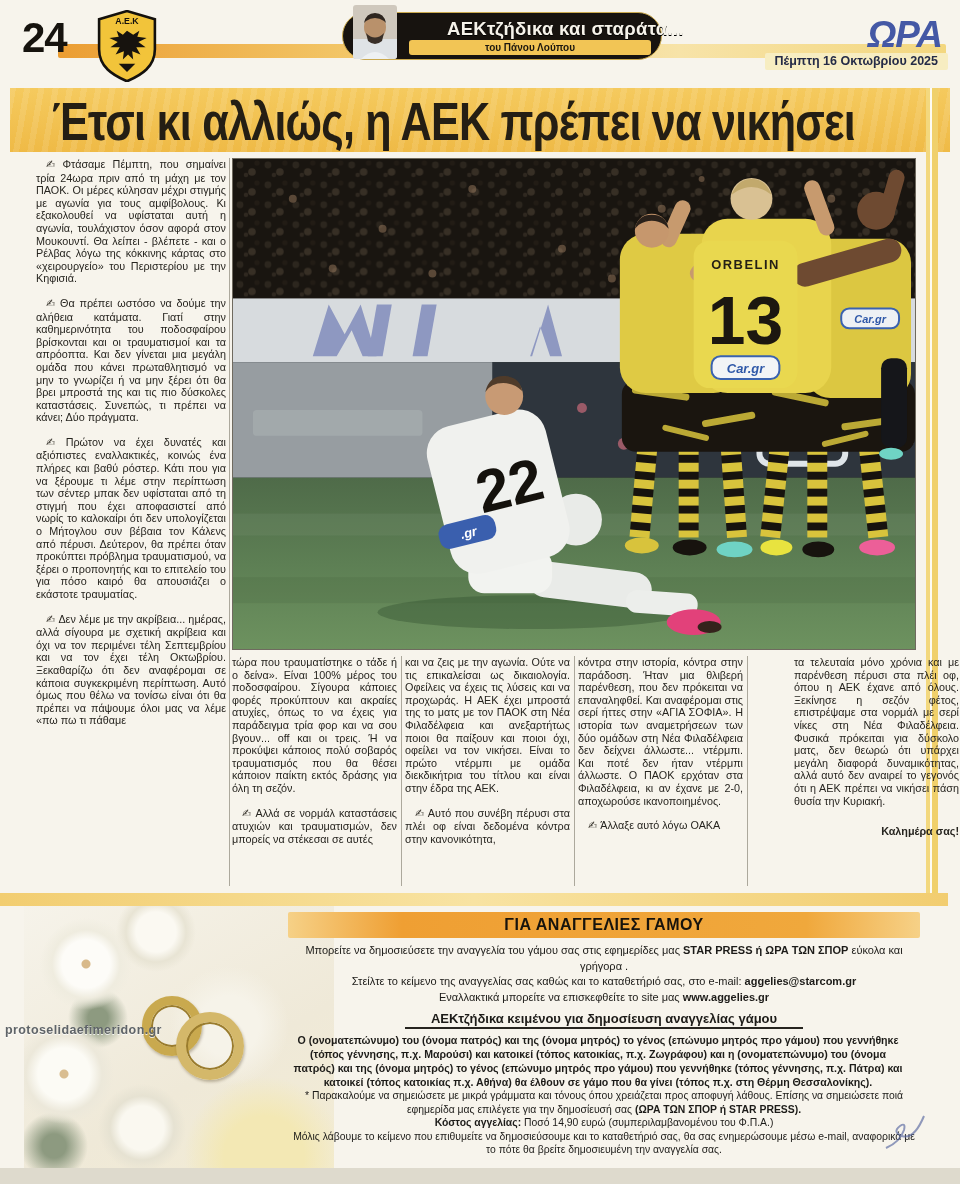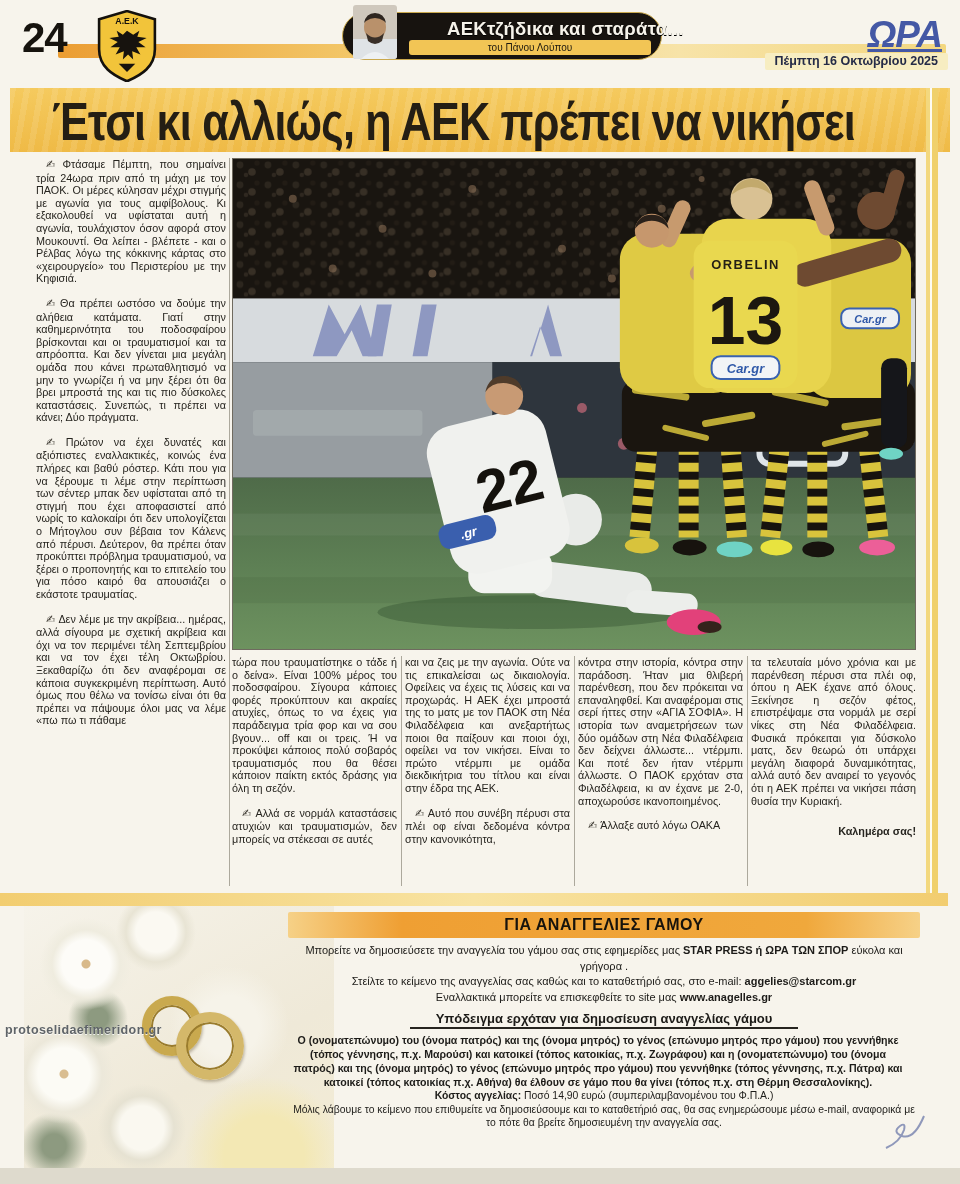--- a/index.html
+++ b/index.html
@@ -9,42 +9,42 @@
   .hdr-strip{position:absolute;left:58px;top:44px;right:14px;height:14px;
     background:linear-gradient(90deg,#eb9d33,#f3c96b 35%,#f7e3a8 70%,#f3d77f);border-radius:2px;}
   .pagenum{position:absolute;left:22px;top:14px;font-size:42px;font-weight:900;color:#16130e;letter-spacing:-1px;}
   .crest{position:absolute;left:96px;top:10px;width:62px;height:72px;}
   .colbanner{position:absolute;left:342px;top:12px;width:320px;height:48px;background:#17130f;
     border-radius:24px;border:1.5px solid #caa94e;box-sizing:border-box;}
   .authorphoto{position:absolute;left:10px;top:-8px;width:44px;height:54px;overflow:hidden;border-radius:3px;}
   .colbanner-title{position:absolute;left:64px;top:5px;right:10px;text-align:center;color:#f6f3ea;
     font-size:18.5px;font-weight:900;letter-spacing:.3px;white-space:nowrap;text-shadow:0 1px 0 #000;margin-left:40px;}
   .colbanner-byline{position:absolute;left:66px;right:10px;bottom:4px;height:15px;background:#f2c555;
-    border-radius:3px;text-align:center;font-size:10px;font-weight:400;color:#1c180f;line-height:15px;}
+    border-radius:3px;text-align:center;font-size:10px;font-weight:700;color:#1c180f;line-height:15px;}
   .brand{position:absolute;right:18px;top:14px;font-size:37px;font-weight:900;font-style:italic;
-    color:#4458a5;letter-spacing:-1px;text-decoration:underline;}
+    color:#4458a5;letter-spacing:-1px;}
   .datebar{position:absolute;right:12px;top:53px;background:#f7edc1;padding:1px 10px 2px;
     font-size:12.5px;font-weight:700;color:#242b47;border-radius:2px;}
   
   .headline-bar{position:absolute;left:10px;top:88px;right:10px;height:64px;
     background:repeating-linear-gradient(100deg,rgba(255,255,255,.10) 0 6px,rgba(0,0,0,0) 6px 14px),
     linear-gradient(#f5ca5e,#efba46);}
   .headline{position:absolute;left:42px;top:2px;font-size:54px;font-weight:900;color:#241e14;
     transform:scaleX(.80);transform-origin:left center;white-space:nowrap;letter-spacing:-1px;}
   
   .right-border{position:absolute;right:22px;top:88px;width:12px;height:812px;
     background:linear-gradient(90deg,#f3d87e 0 4px,#fdfbf2 4px 6px,#f0d06b 6px);}
   .col{position:absolute;font-size:10.8px;line-height:12.6px;color:#26241f;text-align:justify;overflow:hidden;}
   .col p{margin:0 0 12px 0;}
   .pen{font-family:"DejaVu Sans",sans-serif;font-size:11px;margin:0 3px 0 10px;color:#3a3außen;color:#3a362e;}
   .col1{left:36px;top:158px;width:190px;height:730px;}
   .col2{left:232px;top:656px;width:165px;height:232px;}
   .col3{left:405px;top:656px;width:165px;height:232px;}
   .col4{left:578px;top:656px;width:165px;height:232px;}
-  .col5{left:751px;top:656px;width:165px;height:232px;}
+  .col5{left:794px;top:656px;width:165px;height:232px;}
   .signoff{text-align:right;font-weight:700;margin-top:18px !important;}
   .vsep{position:absolute;width:1px;background:#aca89c;}
   .sep1{left:229px;top:158px;height:728px;}
   .sep2{left:401px;top:656px;height:230px;}
   .sep3{left:574px;top:656px;height:230px;}
   .sep4{left:747px;top:656px;height:230px;}
   .photo{position:absolute;left:232px;top:158px;width:684px;height:492px;border:1px solid #6f6a5f;
     box-sizing:border-box;background:#20201c;}
   .photo svg{display:block;width:100%;height:100%;}
   
@@ -288,23 +288,24 @@
   <div class="bottom-strip"></div>
   <div class="flowers"></div>
   <div class="ring ring1"></div>
   <div class="ring ring2"></div>
   <div class="watermark">protoselidaefimeridon.gr</div>
 
   <div class="ad">
     <div class="ad-bar">ΓΙΑ ΑΝΑΓΓΕΛΙΕΣ ΓΑΜΟΥ</div>
     <p class="ad-line"><span>Μπορείτε να δημοσιεύσετε την αναγγελία του γάμου σας στις εφημερίδες μας </span><b>STAR PRESS ή ΩΡΑ ΤΩΝ ΣΠΟΡ</b><span> εύκολα και γρήγορα .</span></p>
     <p class="ad-line"><span>Στείλτε το κείμενο της αναγγελίας σας καθώς και το καταθετήριό σας, στο e-mail: </span><b>aggelies@starcom.gr</b></p>
-    <p class="ad-line"><span>Εναλλακτικά μπορείτε να επισκεφθείτε το site μας </span><b>www.anagelles.gr</b></p>
-    <div><span class="ad-sub">Υπόδειγμα ερχόταν για δημοσίευση αναγγελίας γάμου</span></div>
+    <p class="ad-line"><span>Εναλλακτικά μπορείτε να επισκεφθείτε το site μας </span><b>www.aggelies.gr</b></p>
+    <div><span class="ad-sub">ΑΕΚτζήδικα κειμένου για δημοσίευση αναγγελίας γάμου</span></div>
     <p class="ad-sample">Ο (ονοματεπώνυμο) του (όνομα πατρός) και της (όνομα μητρός) το γένος (επώνυμο μητρός προ γάμου) που γεννήθηκε (τόπος γέννησης, π.χ. Μαρούσι) και κατοικεί (τόπος κατοικίας, π.χ. Ζωγράφου) και η (ονοματεπώνυμο) του (όνομα πατρός) και της (όνομα μητρός) το γένος (επώνυμο μητρός προ γάμου) που γεννήθηκε (τόπος γέννησης, π.χ. Πάτρα) και κατοικεί (τόπος κατοικίας π.χ. Αθήνα) θα έλθουν σε γάμο που θα γίνει (τόπος π.χ. στη Θέρμη Θεσσαλονίκης).</p>
+    <p class="ad-note"><span>* Παρακαλούμε να σημειώσετε με μικρά γράμματα και τόνους όπου χρειάζεται προς αποφυγή λάθους. Επίσης να σημειώσετε ποιά εφημερίδα μας επιλέγετε για την δημοσίευσή σας </span><b>(ΩΡΑ ΤΩΝ ΣΠΟΡ ή STAR PRESS).</b></p>
     <p class="ad-line2"><b>Κόστος αγγελίας:</b><span> Ποσό 14,90 ευρώ (συμπεριλαμβανομένου του Φ.Π.Α.)</span></p>
     <p class="ad-line2">Μόλις λάβουμε το κείμενο που επιθυμείτε να δημοσιεύσουμε και το καταθετήριό σας, θα σας ενημερώσουμε μέσω e-mail, αναφορικά με το πότε θα βρείτε δημοσιευμένη την αναγγελία σας.</p>
 
   </div>
 
   <svg class="scribble" width="50" height="46" viewBox="0 0 50 46">
     <path d="M6 40 q14 -6 18 -18 q2 -8 -4 -4 q-8 6 2 10 q12 4 22 -20" fill="none" stroke="#4a5a9a" stroke-width="2" opacity=".6"></path>
   </svg>
 
 </div>

